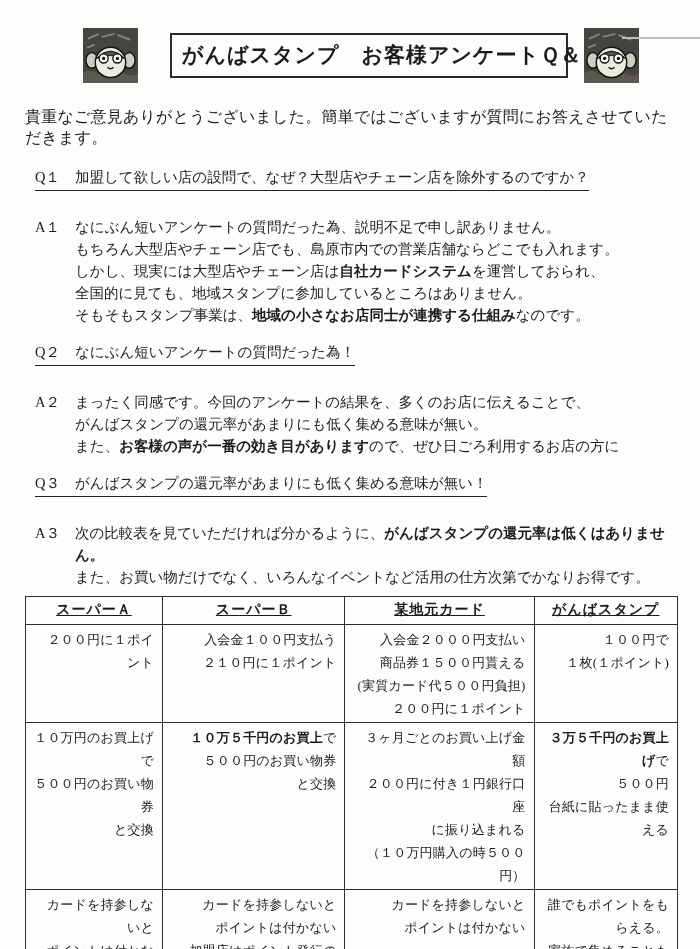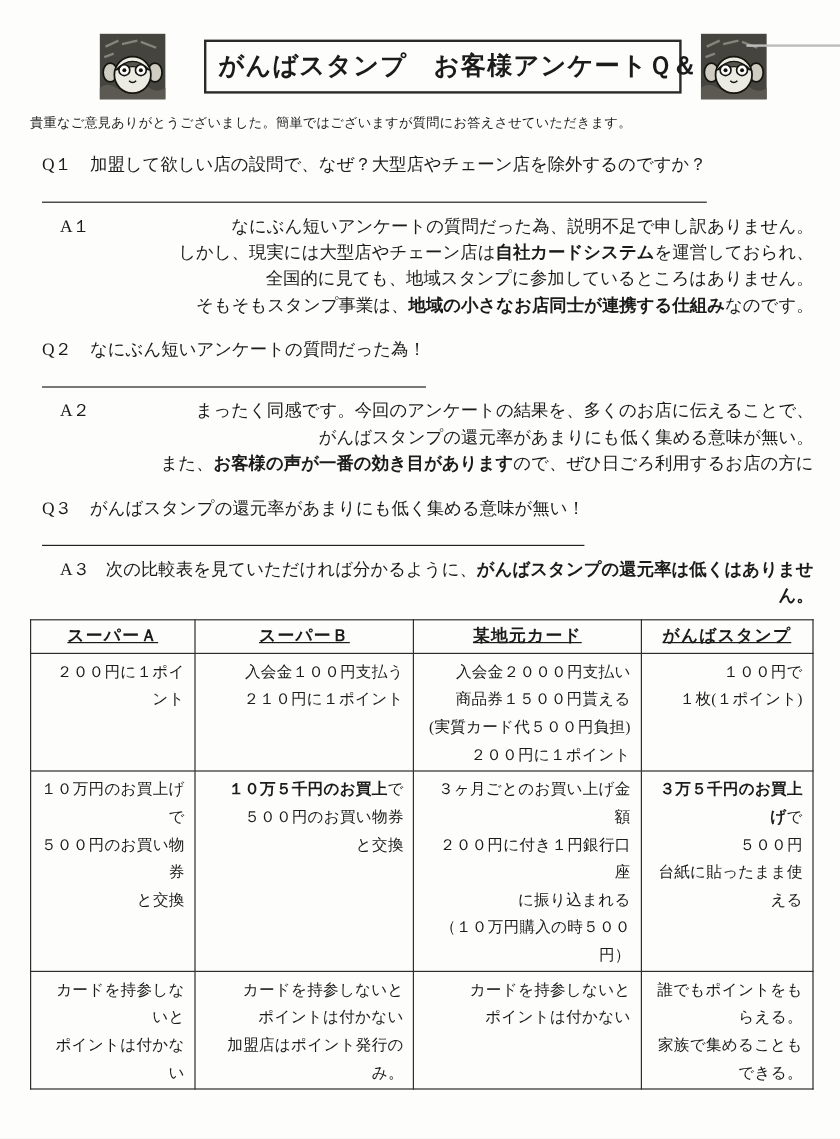--- a/index.html
+++ b/index.html
@@ -34,36 +34,36 @@
     font-weight:bold;
     letter-spacing:1px;
     white-space:nowrap;
   }
   .artifact-line {
     position:absolute; top:37px; right:0;
     width:78px; height:2px; background:#bdbdbd;
   }
   
   .intro {
-    margin-top:11px;
-    font-size:11px;
+    margin-top:23px;
+    font-size:16px;
     letter-spacing:0.2px;
     font-family:Liberation Serif, serif;
   }
   
   .qa-list { margin-top:17px; margin-left:10px; }
   .qa-section + .qa-section { margin-top:15px; }
   .q-line { font-size:14.5px; line-height:22px; }
   .q-underline {
     display:inline-block;
     border-bottom:1.4px solid #222;
-    padding-bottom:19px;
+    padding-bottom:2px;
   }
   .q-label { display:inline-block; width:40px; }
-  .a-block { margin-top:9px;text-align:right; }
+  .a-block { margin-top:25px; }
   .a-line { display:flex; font-size:14.5px; line-height:22px; }
   .a-line .label { flex:0 0 40px; }
   .a-line .text { flex:1;font-family:Liberation Serif, serif; }
   .a-line .text.indent { padding-left:36px; }
   .b { font-weight:bold; }
   
   table.cmp {
     margin-top:8px;
     width:653px;
     border-collapse:collapse;
@@ -137,20 +137,24 @@
   <div class="qa-list">
       <div class="qa-section">
         <div class="q-line"><span class="q-underline"><span class="q-label">Q１</span><span class="q-text">加盟して欲しい店の設問で、なぜ？大型店やチェーン店を除外するのですか？</span></span></div>
         <div class="a-block">
           <div class="a-line">
             <span class="label">A１</span>
             <span class="text"><span>なにぶん短いアンケートの質問だった為、説明不足で申し訳ありません。</span></span>
           </div>
           <div class="a-line">
             <span class="label"></span>
+            <span class="text"><span>もちろん大型店やチェーン店でも、島原市内での営業店舗ならどこでも入れます。</span></span>
+          </div>
+          <div class="a-line">
+            <span class="label"></span>
             <span class="text"><span>しかし、現実には大型店やチェーン店は</span><span class="b">自社カードシステム</span><span>を運営しておられ、</span></span>
           </div>
           <div class="a-line">
             <span class="label"></span>
             <span class="text"><span>全国的に見ても、地域スタンプに参加しているところはありません。</span></span>
           </div>
           <div class="a-line">
             <span class="label"></span>
             <span class="text"><span>そもそもスタンプ事業は、</span><span class="b">地域の小さなお店同士が連携する仕組み</span><span>なのです。</span></span>
           </div>
@@ -172,20 +176,24 @@
             <span class="text"><span>また、</span><span class="b">お客様の声が一番の効き目があります</span><span>ので、ぜひ日ごろ利用するお店の方に</span></span>
           </div>
         </div>
       </div>
       <div class="qa-section">
         <div class="q-line"><span class="q-underline"><span class="q-label">Q３</span><span class="q-text">がんばスタンプの還元率があまりにも低く集める意味が無い！</span></span></div>
         <div class="a-block">
           <div class="a-line">
             <span class="label">A３</span>
             <span class="text"><span>次の比較表を見ていただければ分かるように、</span><span class="b">がんばスタンプの還元率は低くはありません。</span></span>
+          </div>
+          <div class="a-line">
+            <span class="label"></span>
+            <span class="text"><span>また、お買い物だけでなく、いろんなイベントなど活用の仕方次第でかなりお得です。</span></span>
           </div>
         </div>
       </div>
     </div>
 
   <table class="cmp">
     <colgroup>
       <col style="width:21%">
         <col style="width:28%">
         <col style="width:29%">

